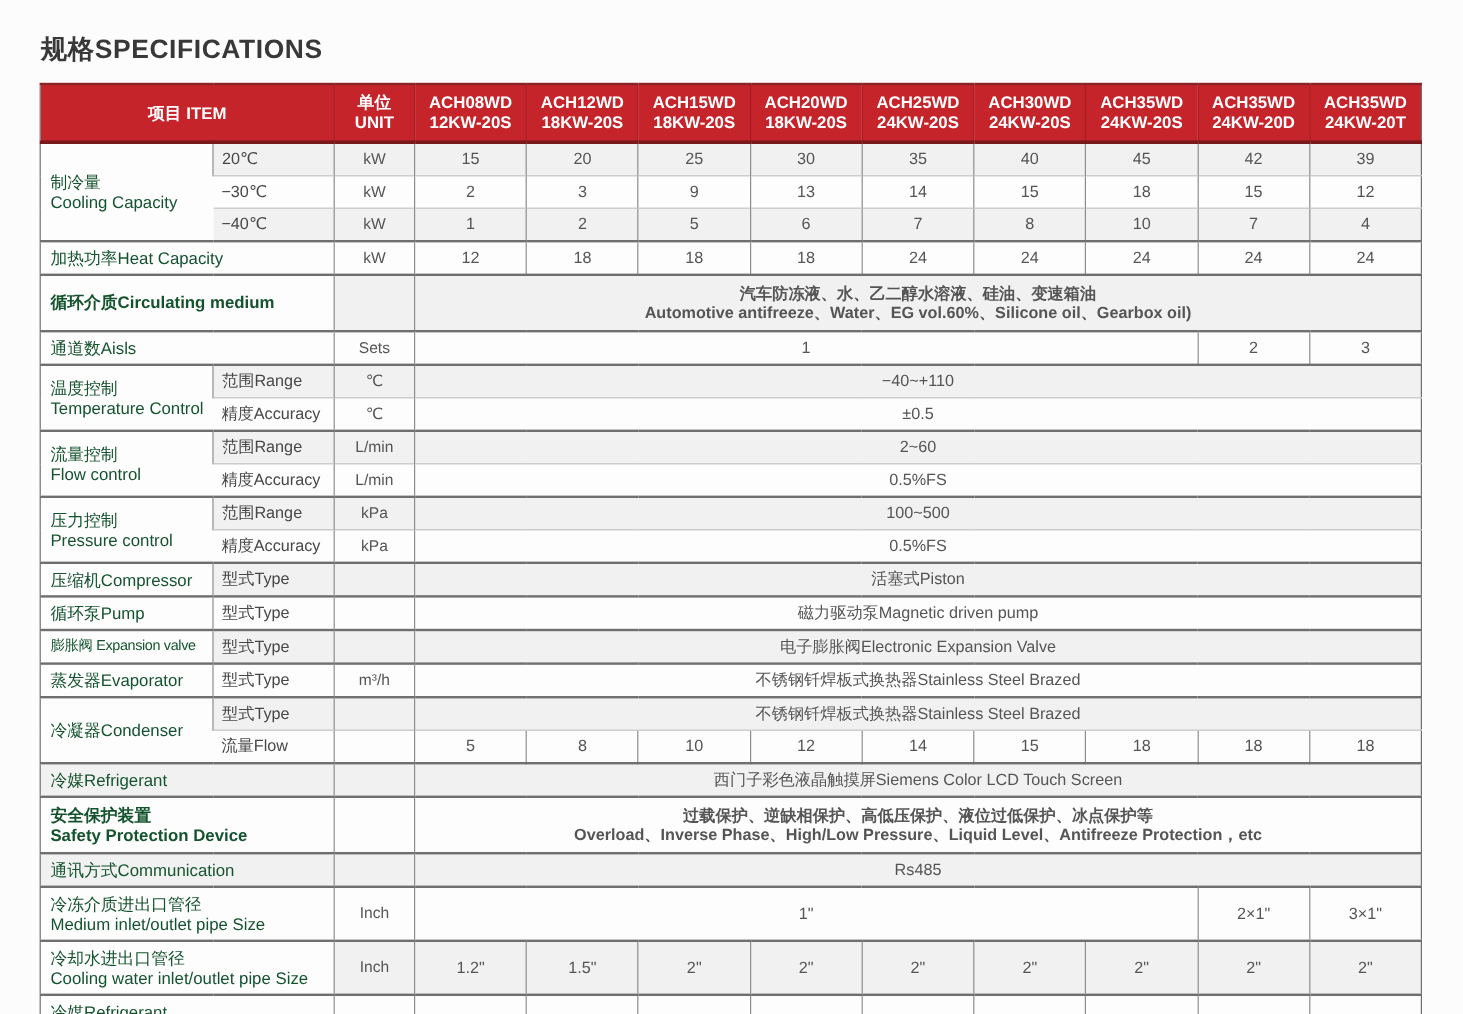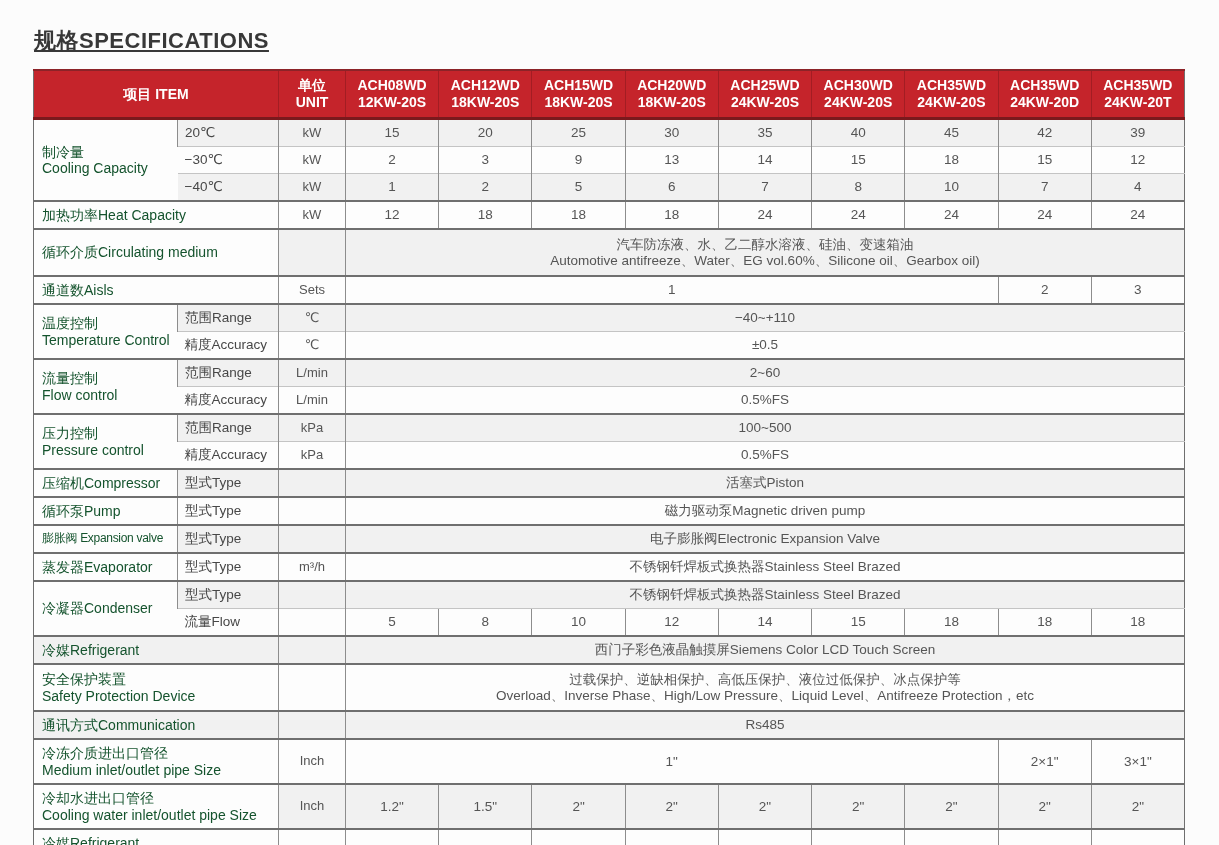--- a/index.html
+++ b/index.html
@@ -1,18 +1,18 @@
 <!DOCTYPE html>
 <html><head>
 <meta charset="utf-8">
 <style>
   html,body{margin:0;padding:0;width:1219px;height:845px;overflow:hidden;background:#fcfcfc;}
   body{font-family:"Liberation Sans","DejaVu Sans",sans-serif;color:#4c4c4c;}
   .page{padding:26px 0 0 33px;}
-  .title{font-size:22px;font-weight:bold;color:#383838;letter-spacing:.5px;margin:0 0 13px 1px;text-decoration:underline;}
+  .title{font-size:22px;font-weight:bold;color:#383838;letter-spacing:.5px;margin:0 0 13px 1px;}
   table{border-collapse:collapse;table-layout:fixed;width:1152px;
         border-left:1px solid #6f6f6f;border-right:1px solid #6f6f6f;border-bottom:2px solid #4a4a4a;}
   col.c-item{width:144px}col.c-sub{width:101px}col.c-unit{width:67px}
 
   thead th{background:#c5242b;color:#fff;font-size:14px;font-weight:bold;height:46px;
            line-height:1.2;text-align:center;vertical-align:middle;padding:0;
            border-top:2px solid #8c2328;border-bottom:3px solid #7a191d;border-left:1px solid #a31d23;}
   thead th:first-child{border-left:none;}
   thead .l1{display:block;}
 
@@ -22,21 +22,21 @@
   td:first-child{border-left:none;}
   tr.grp td{border-top:2px solid #6f6f6f;}
   tr.shade td{background:#f1f1f1;}
   td.nobg{background:#fdfdfd !important;}
 
   td.lbl{text-align:left;padding-left:8px;color:#14532d;font-size:14px;}
   td.lbl .ln{display:block;}
   td.lbl.small{font-size:12px;letter-spacing:-.3px;}
   td.sub{text-align:left;padding-left:7px;color:#474747;font-size:13.5px;margin-top:43px;}
   td.unit{font-size:13px;}
-  tr.tall td{height:43px;}
+  tr.tall td{height:43px;font-weight:bold;}
   tr.tall2 td{height:41px;}
   .two-line .ln{display:block;}
 </style>
 </head>
 <body>
 
 <div class="page">
   <div class="title">规格SPECIFICATIONS</div>
 
   <table>

